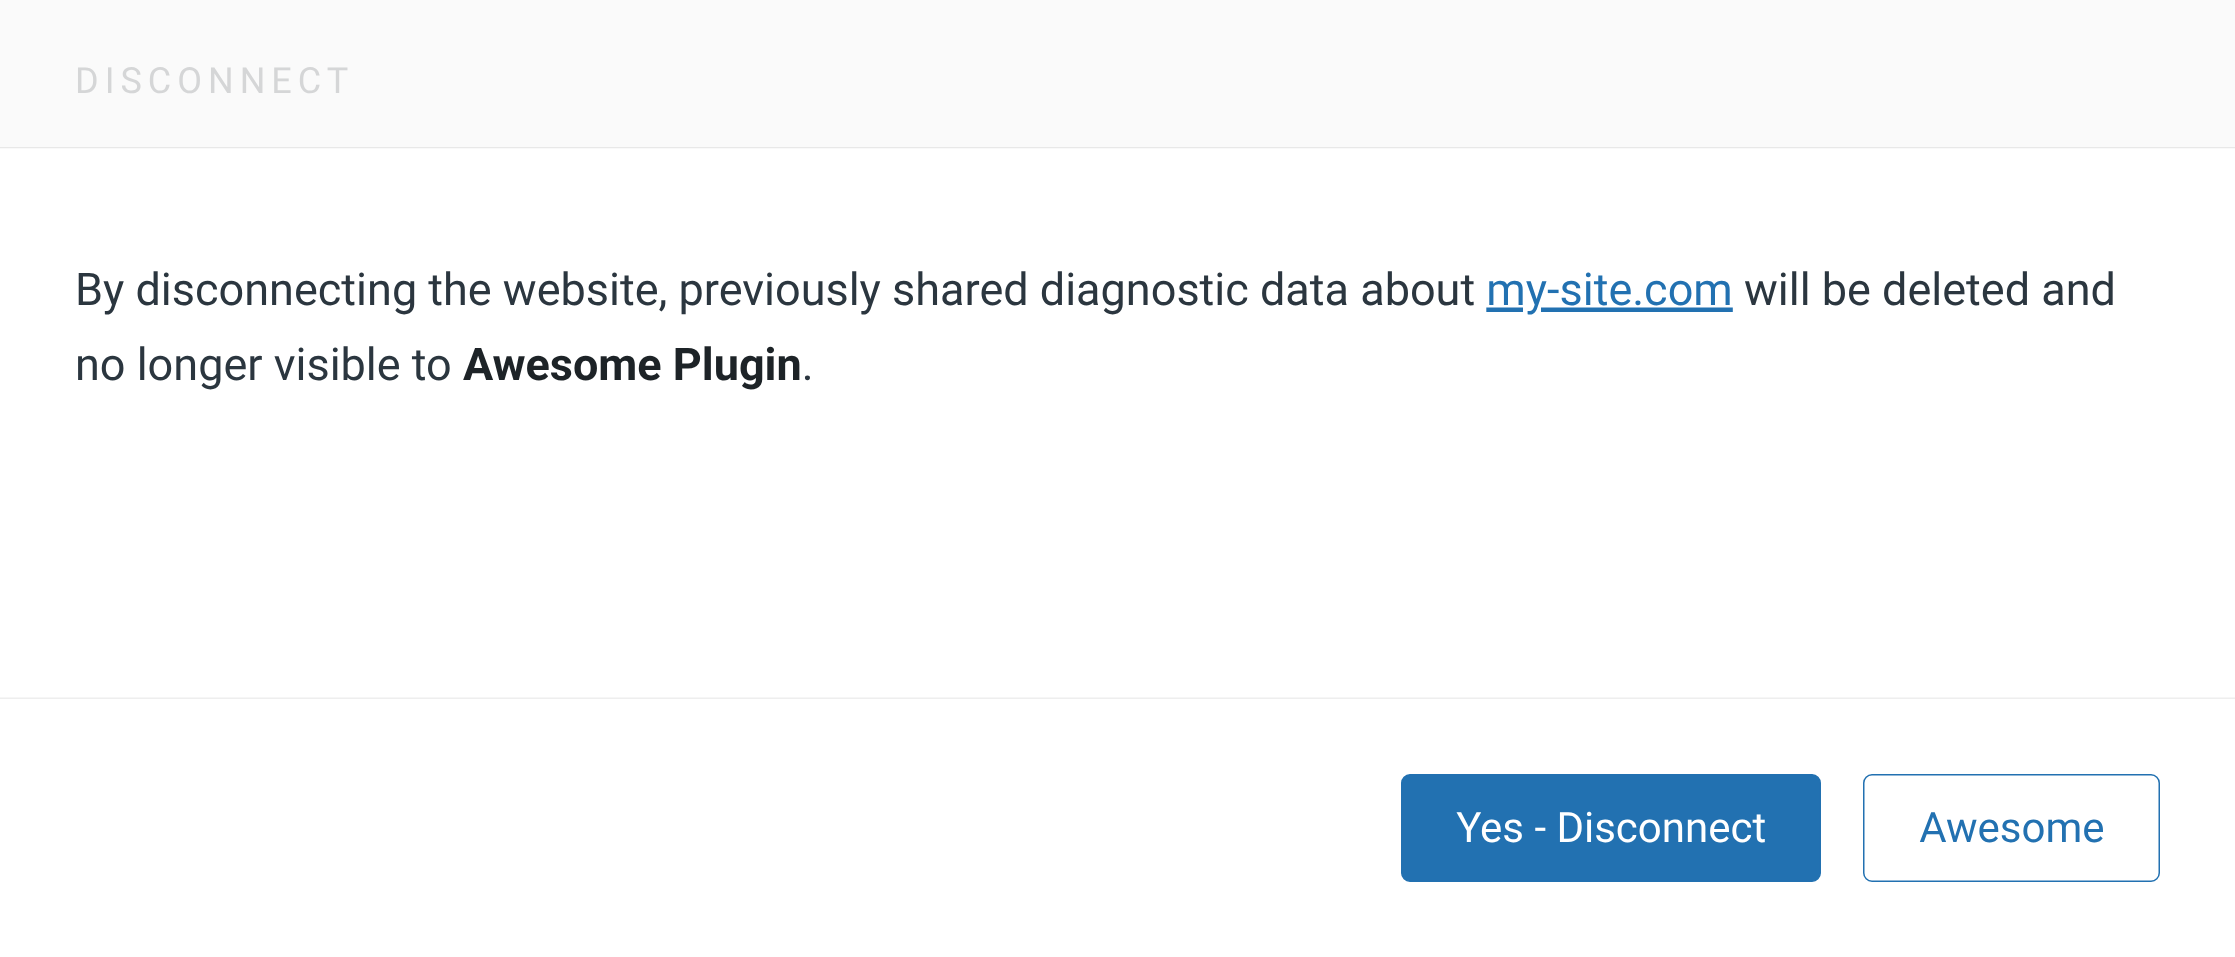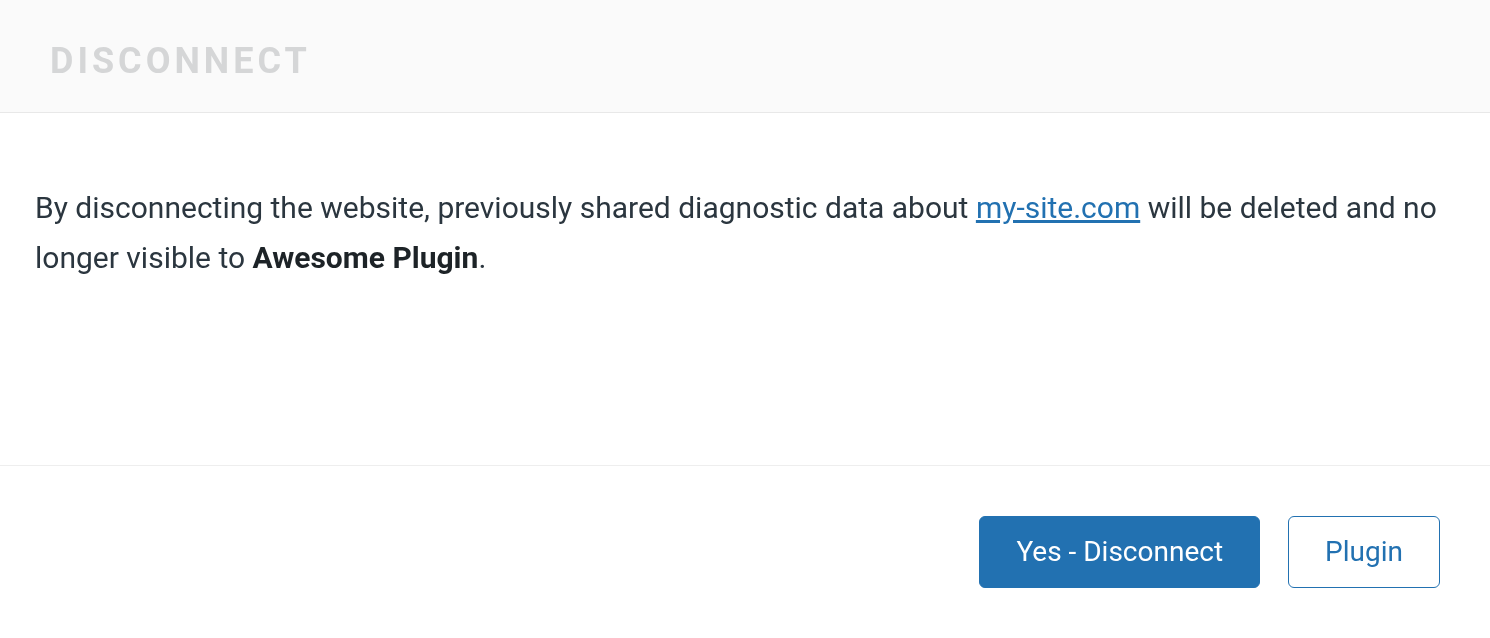--- a/index.html
+++ b/index.html
@@ -19,29 +19,29 @@
       height: 100%;
       display: flex;
       flex-direction: column;
     }
     .dialog-header {
       padding: 40px 50px 30px 50px;
       background: #fafafa;
       border-bottom: 1px solid #e8e8e8;
     }
     .dialog-title {
-      font-size: 36px;
-      font-weight: 700;
+      font-size: 24px;
+      font-weight: 400;
       letter-spacing: 4px;
       color: #d5d6d7;
       text-transform: uppercase;
     }
     .dialog-body {
       flex: 1;
-      padding: 70px 50px 50px 35px;
+      padding: 70px 50px 50px 50px;
       background: #ffffff;
       font-size: 30px;
       line-height: 1.65;
       color: #2b363f;
     }
     .dialog-body p {
       margin-bottom: 40px;
     }
     .dialog-body a {
       color: #2271b1;
@@ -86,15 +86,15 @@
   <div class="dialog-header">
     <h1 class="dialog-title">Disconnect</h1>
   </div>
   <div class="dialog-body">
     <p>
       <span>By disconnecting the website, previously shared diagnostic data about </span><a href="#">my-site.com</a><span> will be deleted and no longer visible to </span><strong>Awesome Plugin</strong><span>.</span>
     </p>
   </div>
   <div class="dialog-footer">
     <button class="btn btn-primary">Yes - Disconnect</button>
-    <button class="btn btn-secondary">Plugin</button>
+    <button class="btn btn-secondary">Awesome</button>
   </div>
 </div>
 
 </body></html>

